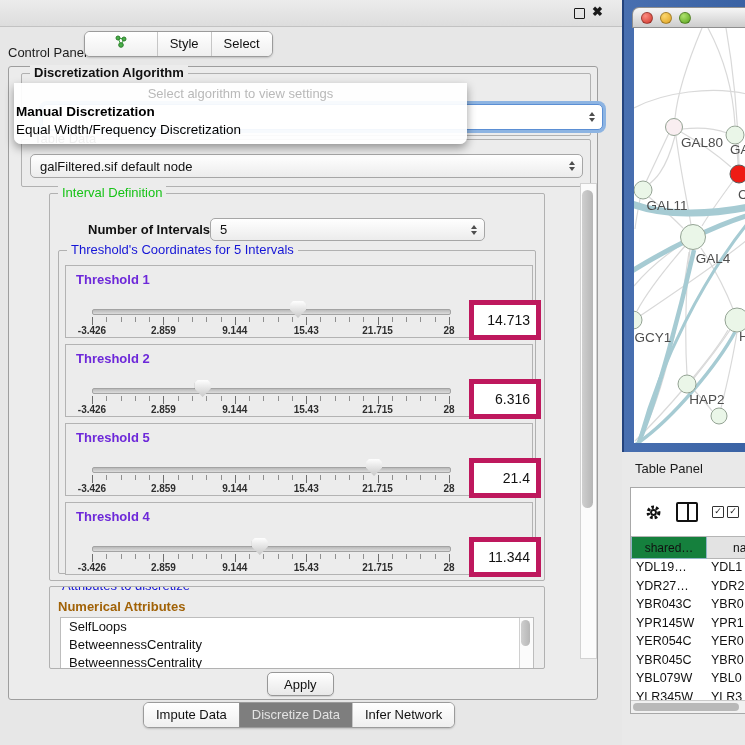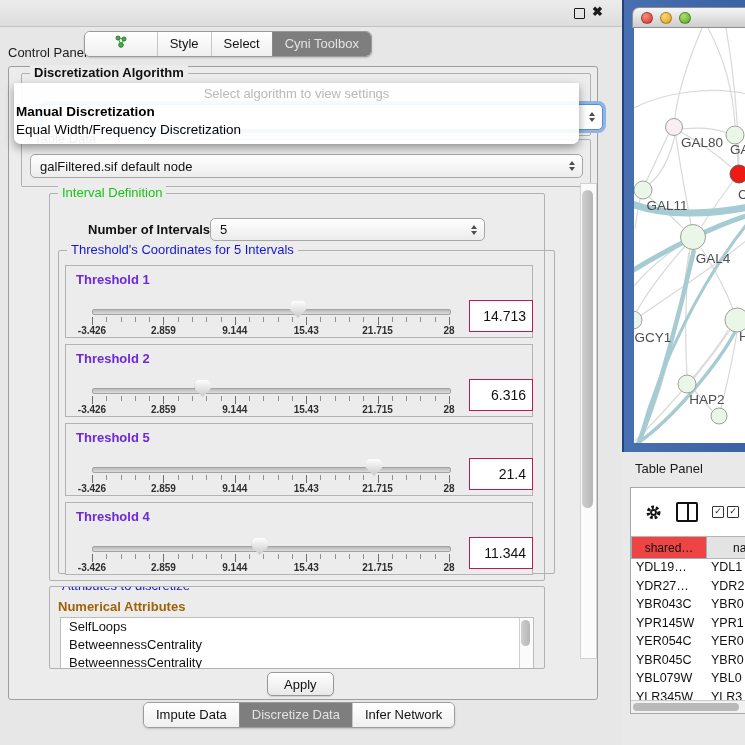--- a/index.html
+++ b/index.html
@@ -26,21 +26,21 @@
   .combo{position:absolute;border:1px solid #a6a6a6;border-radius:5px;
     background:linear-gradient(#ffffff,#ececec);font-size:13px;color:#111;
     display:flex;align-items:center;padding:0 24px 0 9px;}
   .stepper{position:absolute;right:7px;top:50%;transform:translateY(-50%);
     display:flex;flex-direction:column;gap:2px;}
   .stepper i{width:0;height:0;border-left:3.5px solid transparent;border-right:3.5px solid transparent;}
   .stepper .up{border-bottom:4.5px solid #4e4e4e;}
   .stepper .dn{border-top:4.5px solid #4e4e4e;}
   #algo-combo{left:20px;top:30px;width:526px;height:24px;background:#fff;
     border:1px solid #5b8fd4;box-shadow:0 0 0 3px #8db4e2;}
-  #popup{position:absolute;left:5px;top:16px;width:565px;z-index:40;
+  #popup{position:absolute;left:5px;top:16px;width:453px;z-index:40;
     background:rgba(255,255,255,0.93);border-radius:0 0 7px 7px;
     box-shadow:0 4px 10px rgba(0,0,0,.38);padding:2px 0 5px 0;}
   #popup .ph{text-align:center;font-size:13px;color:#b9b9b9;height:18px;line-height:18px;}
   #popup .opt{font-size:13.5px;color:#000;height:18px;line-height:18px;padding-left:2px;}
   #popup .opt.sel{font-weight:bold;}
   
   .vtrack{position:absolute;background:#fbfbfb;border:1px solid #d2d2d2;}
   .vthumb{position:absolute;left:1px;width:11px;border-radius:6px;
     background:linear-gradient(to right,#cfcfcf,#b6b6b6);}
   
@@ -52,21 +52,21 @@
     background:linear-gradient(#fefefe,#c9c9c9);
     clip-path:polygon(18% 0,82% 0,100% 18%,100% 52%,50% 100%,0 52%,0 18%);
     filter:drop-shadow(0 0 1px rgba(0,0,0,.55));}
   .ticks{position:absolute;left:26px;top:51px;width:358px;height:5px;
     background-image:repeating-linear-gradient(to right,#8f8f8f 0 1px,transparent 1px 14.28px);}
   .ticksM{position:absolute;left:26px;top:51px;width:358px;height:8px;
     background-image:repeating-linear-gradient(to right,#6f6f6f 0 1px,transparent 1px 71.4px);}
   .scale{position:absolute;left:26px;top:59px;width:357px;height:11px;}
   .scale span{position:absolute;transform:translateX(-50%);font-size:10px;font-weight:bold;color:#2e2e2e;white-space:nowrap;}
   .vbox{position:absolute;left:403px;top:34px;width:56px;height:30px;background:#fff;
-    border:1px solid #be185d;font-size:14px;color:#111;display:flex;align-items:center;
+    border:5px solid #be185d;font-size:14px;color:#111;display:flex;align-items:center;
     justify-content:flex-end;padding-right:6px;}
   
   #attr-list{position:absolute;left:10px;top:30px;width:472px;height:50px;background:#fff;
     border:1px solid #bdbdbd;overflow:hidden;}
   #attr-list .it{font-size:13px;color:#111;line-height:18px;padding-left:8px;white-space:nowrap;}
   .btn{position:absolute;border:1px solid #979797;border-radius:5px;
     background:linear-gradient(#ffffff,#e8e8e8);font-size:13px;color:#111;height:22px;
     padding:0 16px;display:flex;align-items:center;box-shadow:0 1px 1px rgba(0,0,0,.12);}
   
   #net-frame{position:absolute;left:622px;top:0;width:123px;height:452px;
@@ -83,21 +83,21 @@
   #tp-title{position:absolute;left:13px;top:9px;font-size:13px;color:#1c1c1c;}
   #tp-box{position:absolute;left:8px;top:35px;width:116px;height:227px;background:#fff;
     border:1px solid #a8a8a8;border-right:none;box-sizing:border-box;}
   #tp-toolbar{position:absolute;left:0;top:0;width:100%;height:48px;display:flex;align-items:center;gap:14px;padding-left:14px;box-sizing:border-box;}
   .split-ic{width:18px;height:16px;border:2px solid #111;border-radius:2px;position:relative;}
   .split-ic:before{content:"";position:absolute;left:50%;top:0;width:2px;height:100%;background:#111;}
   .chk{width:10px;height:10px;border:1.4px solid #333;border-radius:1px;font-size:9px;
     line-height:9px;text-align:center;color:#222;}
   #tp-header{position:absolute;left:0;top:48px;width:160px;height:22px;display:flex;
     font-size:12px;color:#111;border-top:1px solid #b5b5b5;}
-  #tp-header .c1{width:74px;background:#ef4444;border:1px solid #8fb4c6;border-top:none;
+  #tp-header .c1{width:74px;background:#15803d;border:1px solid #8fb4c6;border-top:none;
     display:flex;align-items:center;justify-content:center;}
   #tp-header .c2{flex:1;background:#e3e3e3;border-bottom:1px solid #b5b5b5;
     display:flex;align-items:center;padding-left:26px;}
   #tp-rows{position:absolute;left:0;top:70px;width:160px;height:145px;overflow:hidden;font-size:12.5px;color:#111;}
   #tp-rows .row{display:flex;height:18.5px;align-items:center;}
   #tp-rows .row .c1{width:74px;padding-left:5px;box-sizing:border-box;white-space:nowrap;}
   #tp-rows .row .c2{flex:1;padding-left:6px;white-space:nowrap;}
   #tp-hscroll{position:absolute;left:0;bottom:0;width:100%;height:12px;background:#f1f1f1;border-top:1px solid #cacaca;}
   #tp-hscroll .th{position:absolute;left:2px;top:1.5px;width:106px;height:8px;border-radius:4px;background:#b9b9b9;}
   svg text{font-family:"Liberation Sans",sans-serif;}
@@ -122,23 +122,20 @@
           <circle cx="6" cy="10" r="2.3" fill="#49b049" stroke="#2c7d2c"></circle>
         </svg></span>
       <span>Network</span>
     </span>
     <span class="s">
       <span>Style</span>
     </span>
     <span class="s">
       <span>Select</span>
     </span>
-    <span class="s sel">
-      <span>Cyni Toolbox</span>
-    </span>
   </div>
 
 <div id="panel">
 
   <div class="group" style="left:12px;top:6px;width:568px;height:61px;">
     <span class="gtitle bold">Discretization Algorithm</span>
     <div class="combo" id="algo-combo">
       <span class="stepper">
           <i class="up"></i>
           <i class="dn"></i>
@@ -170,21 +167,21 @@
   <div class="group" style="left:40px;top:126px;width:494px;height:386px;">
     <span class="gtitle green">Interval Definition</span>
     <span style="position:absolute;left:38px;top:28px;font-size:13px;font-weight:bold;color:#111;">Number of Intervals</span>
     <div class="combo" style="left:160px;top:24px;width:240px;height:21px;">
       <span>5</span>
       <span class="stepper">
           <i class="up"></i>
           <i class="dn"></i>
         </span>
     </div>
-    <div class="group" style="left:8px;top:56px;width:476px;height:322px;padding-left:19px;">
+    <div class="group" style="left:8px;top:56px;width:476px;height:322px;">
       <span class="gtitle blue">Threshold's Coordinates for 5 Intervals</span>
       <div id="th-container">
           <div class="thbox" style="top: 14px;">
             <div class="thlabel">Threshold 1</div>
             <div class="track"></div>
             <div class="ticks"></div>
             <div class="ticksM"></div>
             <div class="thumb" style="left:224.05940940622415px"></div>
             <div class="scale">
               <span style="left:0%">-3.426</span>

